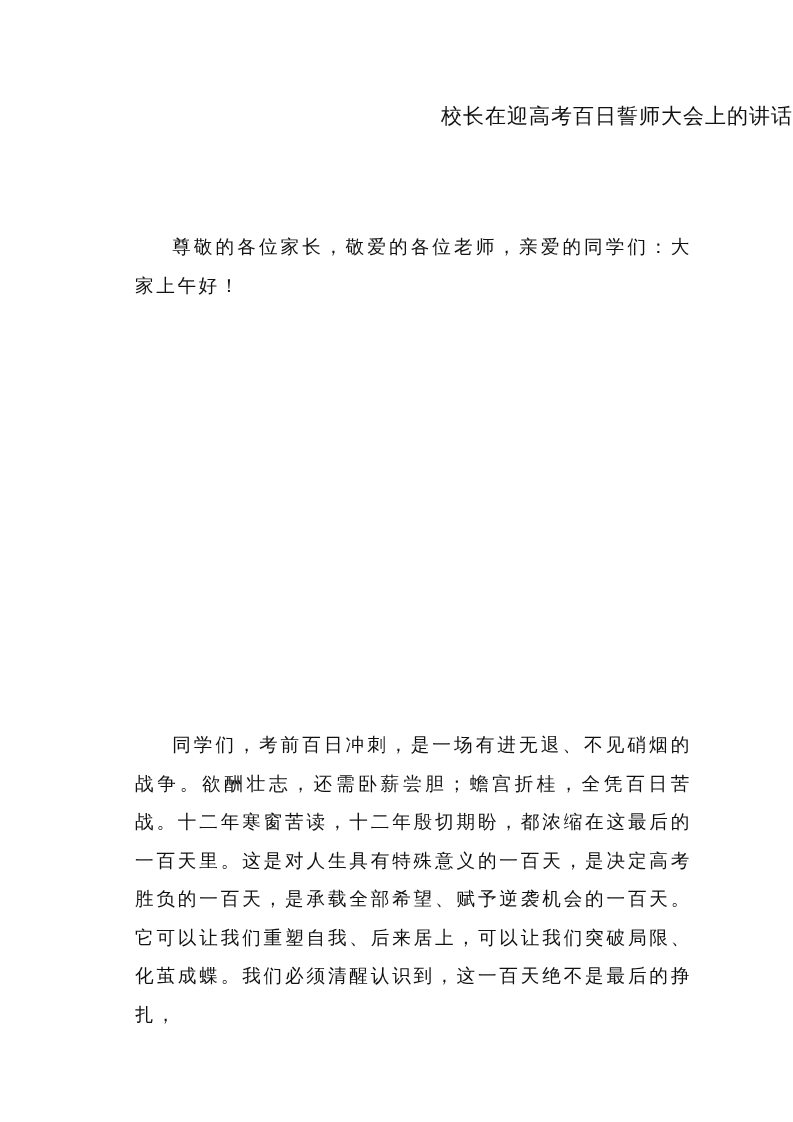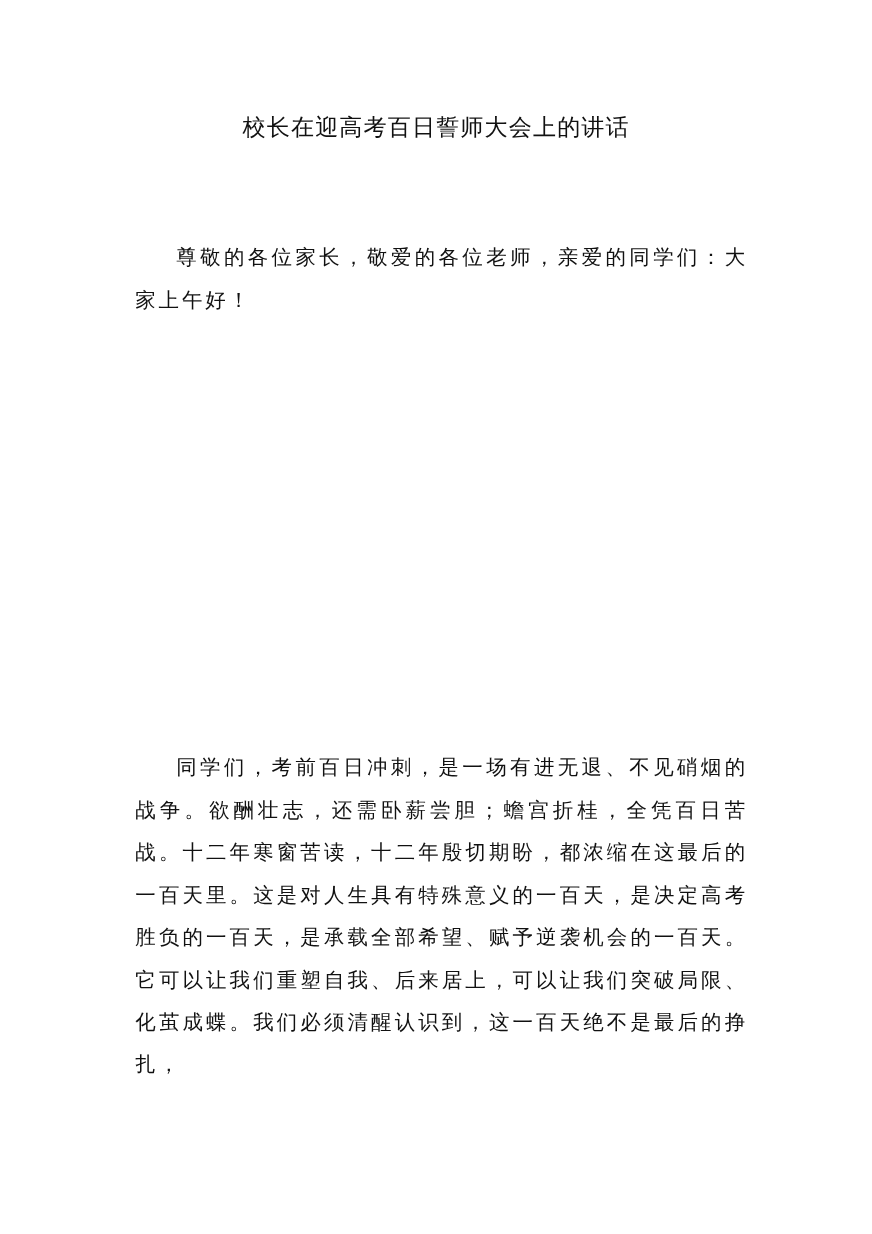--- a/index.html
+++ b/index.html
@@ -21,42 +21,42 @@
       top: 0;
       width: 793px;
       height: 1122px;
       background: #ffffff;
     }
     .title {
       position: absolute;
       left: 0;
       top: 100px;
       width: 793px;
-      text-align: center;
+      text-align: right;
       font-size: 21px;
       line-height: 32px;
       letter-spacing: 1px;
       color: #111111;
     }
     .body-text {
       position: absolute;
       left: 119px;
       width: 557px;
       font-size: 18.6px;
       line-height: 38.5px;
       letter-spacing: 2.6px;
       text-align: justify;
       text-indent: 2em;
       color: #111111;
-      margin: 4px;
+      margin: 16px;
     }
     #p1 { top: 212px; }
     #p2 { top: 328px; }
     #p3 { top: 520px; }
-    #p4 { top: 676px; }
+    #p4 { top: 712px; font-family: Liberation Mono, monospace; }
   </style>
 </head>
 <body>
 
 <div class="page">
   <div class="title">校长在迎高考百日誓师大会上的讲话</div>
   <p class="body-text" id="p1">尊敬的各位家长，敬爱的各位老师，亲爱的同学们：大家上午好！</p>
   <p class="body-text" id="p4">同学们，考前百日冲刺，是一场有进无退、不见硝烟的战争。欲酬壮志，还需卧薪尝胆；蟾宫折桂，全凭百日苦战。十二年寒窗苦读，十二年殷切期盼，都浓缩在这最后的一百天里。这是对人生具有特殊意义的一百天，是决定高考胜负的一百天，是承载全部希望、赋予逆袭机会的一百天。它可以让我们重塑自我、后来居上，可以让我们突破局限、化茧成蝶。我们必须清醒认识到，这一百天绝不是最后的挣扎，</p>
 </div>
 

